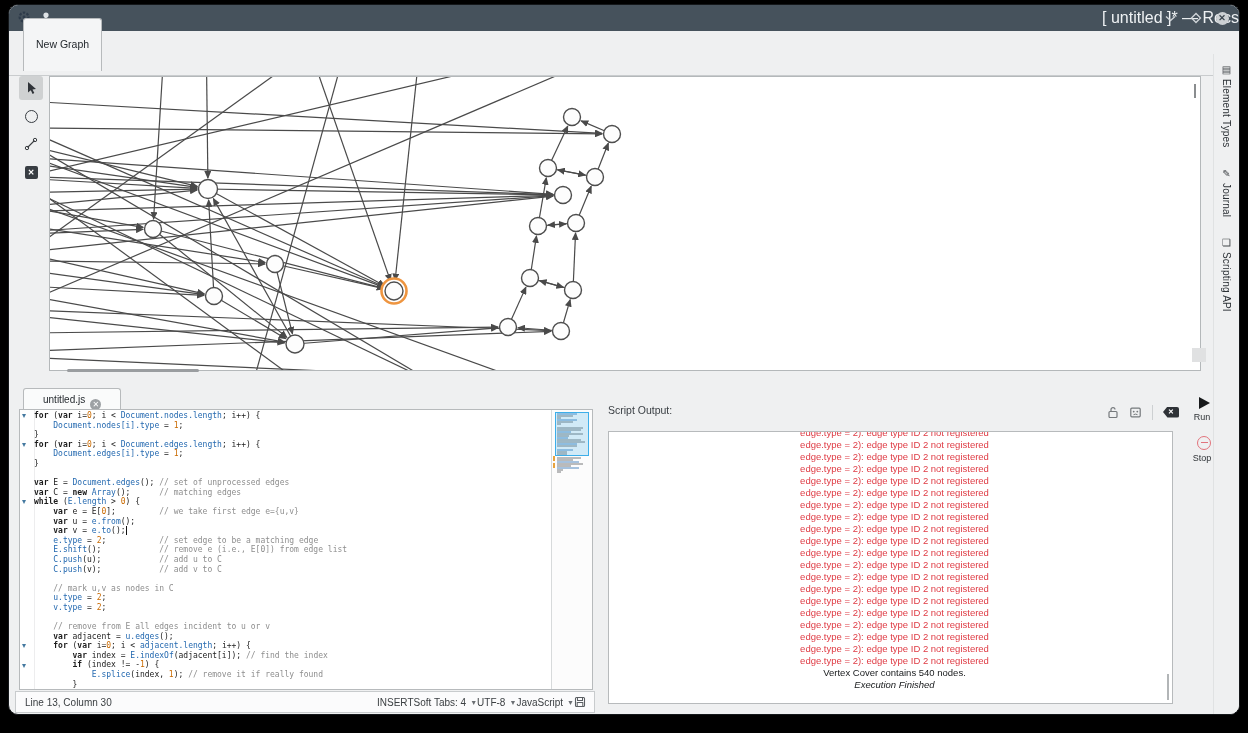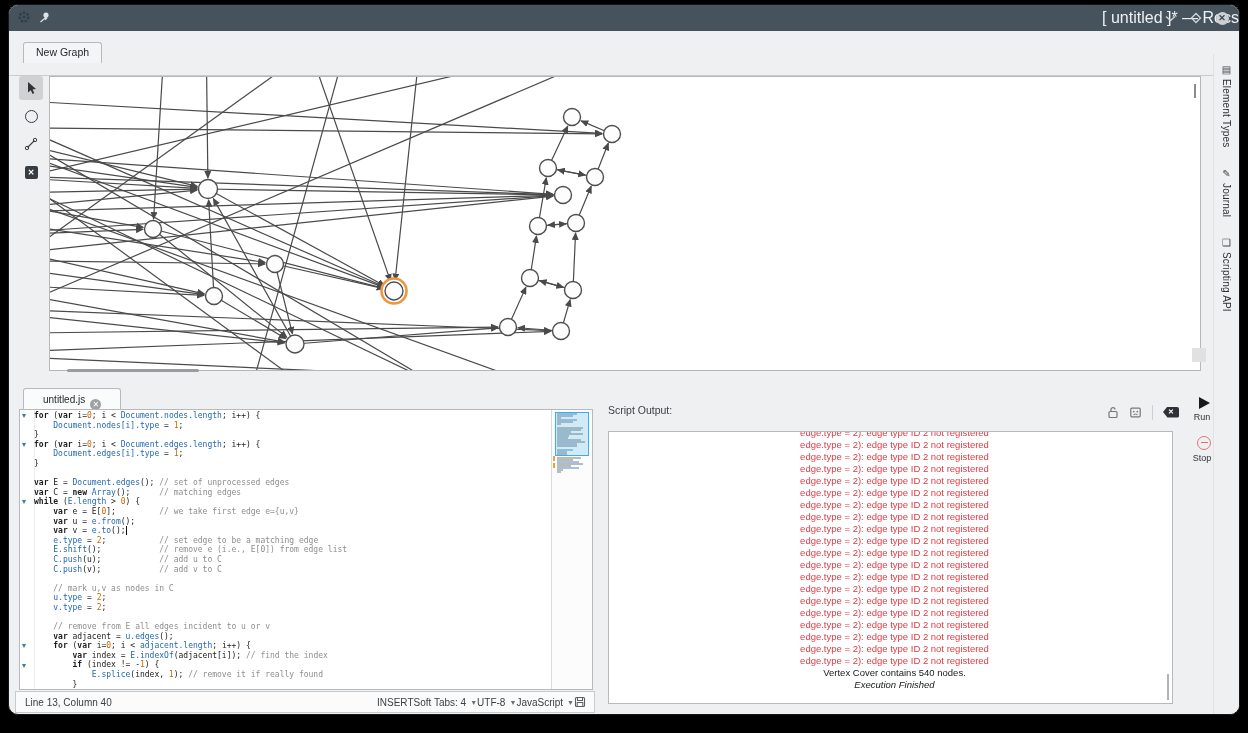--- a/index.html
+++ b/index.html
@@ -14,21 +14,21 @@
   .winctl{position:absolute;right:10px;top:0;height:26px;display:flex;gap:12px;align-items:center;}
   .winctl .ctl{width:14px;height:14px;display:flex;align-items:center;justify-content:center;cursor:default;}
   .close-ball{width:13px;height:13px;border-radius:50%;background:#ccd0d3;color:#3a444d;font-size:9px;
     line-height:13px;text-align:center;font-weight:bold;}
   
   .menubar{position:absolute;left:0;top:26px;right:0;height:22px;background:#eff0f1;border-bottom:1px solid #e2e4e5;
     display:flex;align-items:center;padding-left:10px;gap:2px;box-sizing:border-box;}
   .menu-item{font-size:10.5px;color:#24292e;padding:3px 9px;border-radius:2px;}
   
   .gtabbar{position:absolute;left:0;top:49px;right:26px;height:21px;border-bottom:1px solid #c9cccE;}
-  .gtab{position:absolute;left:14px;bottom:12px;height:20px;padding:0 12px;background:#f4f5f6;
+  .gtab{position:absolute;left:14px;bottom:4px;height:20px;padding:16px 12px;background:#f4f5f6;
     border:1px solid #b7babc;border-bottom:none;border-radius:3px 3px 0 0;font-size:10.5px;color:#24292e;
     line-height:19px;}
   .toolcol{position:absolute;left:6px;top:71px;width:32px;bottom:345px;display:flex;flex-direction:column;
     gap:4px;align-items:center;}
   .toolbtn{width:24px;height:24px;display:flex;align-items:center;justify-content:center;border-radius:3px;}
   .toolbtn.sel{background:#cfd1d2;}
   .del-glyph{width:13px;height:13px;background:#383d43;color:#fff;font-size:8px;font-weight:bold;
     display:flex;align-items:center;justify-content:center;border-radius:2px;}
   .circ-glyph{width:11px;height:11px;border:1.3px solid #383d43;border-radius:50%;}
   .canvas{position:absolute;left:40px;top:71px;width:1150px;height:293px;background:#fff;
@@ -315,21 +315,21 @@
           <line x1="2" y1="58" x2="8" y2="58" stroke="#55585b" stroke-width="0.8"></line>
           <line x1="2" y1="60" x2="6" y2="60" stroke="#55585b" stroke-width="0.8"></line>
         </svg>
       <div class="mini-view"></div>
       <div class="mini-mark" style="top:46px"></div>
       <div class="mini-mark" style="top:53px"></div>
     </div>
   </div>
 
   <div class="statusbar">
-    <span class="lft">Line 13, Column 40</span>
+    <span class="lft">Line 13, Column 30</span>
     <span class="rgt">
       <span class="sb-item">INSERT</span>
       <span class="sb-item">
         <span>Soft Tabs: 4</span>
           <span class="chev">▼</span>
       </span>
       <span class="sb-item">
         <span>UTF-8</span>
           <span class="chev">▼</span>
       </span>

